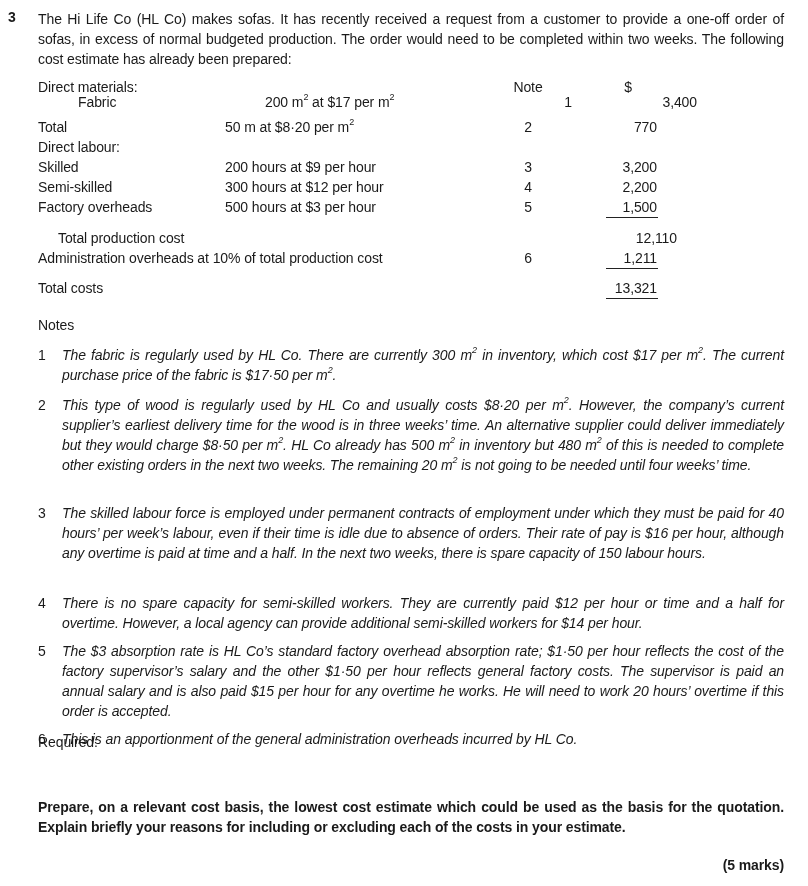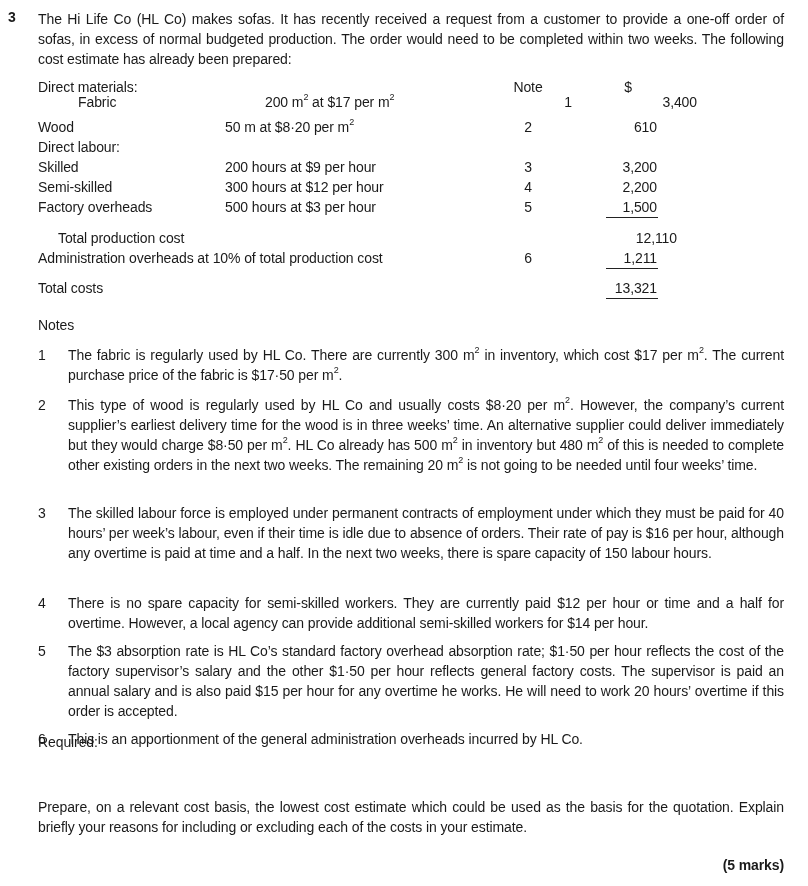--- a/index.html
+++ b/index.html
@@ -16,24 +16,24 @@
   .row { position:absolute; left:0; height:20px; line-height:20px; width:640px; }
   .c-label { position:absolute; left:0; white-space:nowrap; }
   .c-detail { position:absolute; left:187px; white-space:nowrap;text-align:right; }
   .c-note { position:absolute; left:470px; width:40px; text-align:center; }
   .c-amount { position:absolute; left:560px; width:59px; text-align:right; }
   .rule { position:absolute; left:568px; width:52px; border-top:1px solid #222; height:0; }
 
   .notes-heading { position:absolute; left:38px; top:317px; }
   .note { position:absolute; left:38px; width:746px; line-height:20px; }
   .note .num { position:absolute; left:0; top:0; width:20px; }
-  .note .txt { margin-left:30px; text-align:justify; }
+  .note .txt { margin-left:24px; text-align:justify;font-style:italic; }
 
   .required { position:absolute; left:38px; top:734px; font-weight:normal; }
-  .task { position:absolute; left:38px; top:797px; width:746px; font-weight:normal; line-height:20px; text-align:justify; }
+  .task { position:absolute; left:38px; top:797px; width:746px; font-weight:bold; line-height:20px; text-align:justify; }
   .marks { position:absolute; right:24px; top:857px; font-weight:bold; }
 </style>
 </head>
 <body>
 
 <div class="qnum">3</div>
 <div class="intro">The Hi Life Co (HL Co) makes sofas. It has recently received a request from a customer to provide a one-off order of sofas, in excess of normal budgeted production. The order would need to be completed within two weeks. The following cost estimate has already been prepared:</div>
 
 <div class="cost-table">
   <div class="row" style="top:0">
@@ -42,24 +42,24 @@
   </div>
   <div id="cost-rows">
       <span class="c-label" style="position: absolute; top: 0px; line-height: 20px;">Direct materials:</span>
       <div class="row" style="top: 15px; margin-left: 40px;">
         <span class="c-label">Fabric</span>
         <span class="c-detail">200 m<sup>2</sup> at $17 per m<sup>2</sup></span>
         <span class="c-note">1</span>
         <span class="c-amount">3,400</span>
       </div>
       <div class="row" style="top: 40px;">
-        <span class="c-label">Wood</span>
+        <span class="c-label">Total</span>
         <span class="c-detail">50 m at $8·20 per m<sup>2</sup></span>
         <span class="c-note">2</span>
-        <span class="c-amount">610</span>
+        <span class="c-amount">770</span>
       </div>
       <div class="row" style="top: 60px;">
         <span class="c-label">Direct labour:</span>
         <span class="c-note"></span>
         <span class="c-amount"></span>
       </div>
       <div class="row" style="top: 80px;">
         <span class="c-label">Skilled</span>
         <span class="c-detail">200 hours at $9 per hour</span>
         <span class="c-note">3</span>

